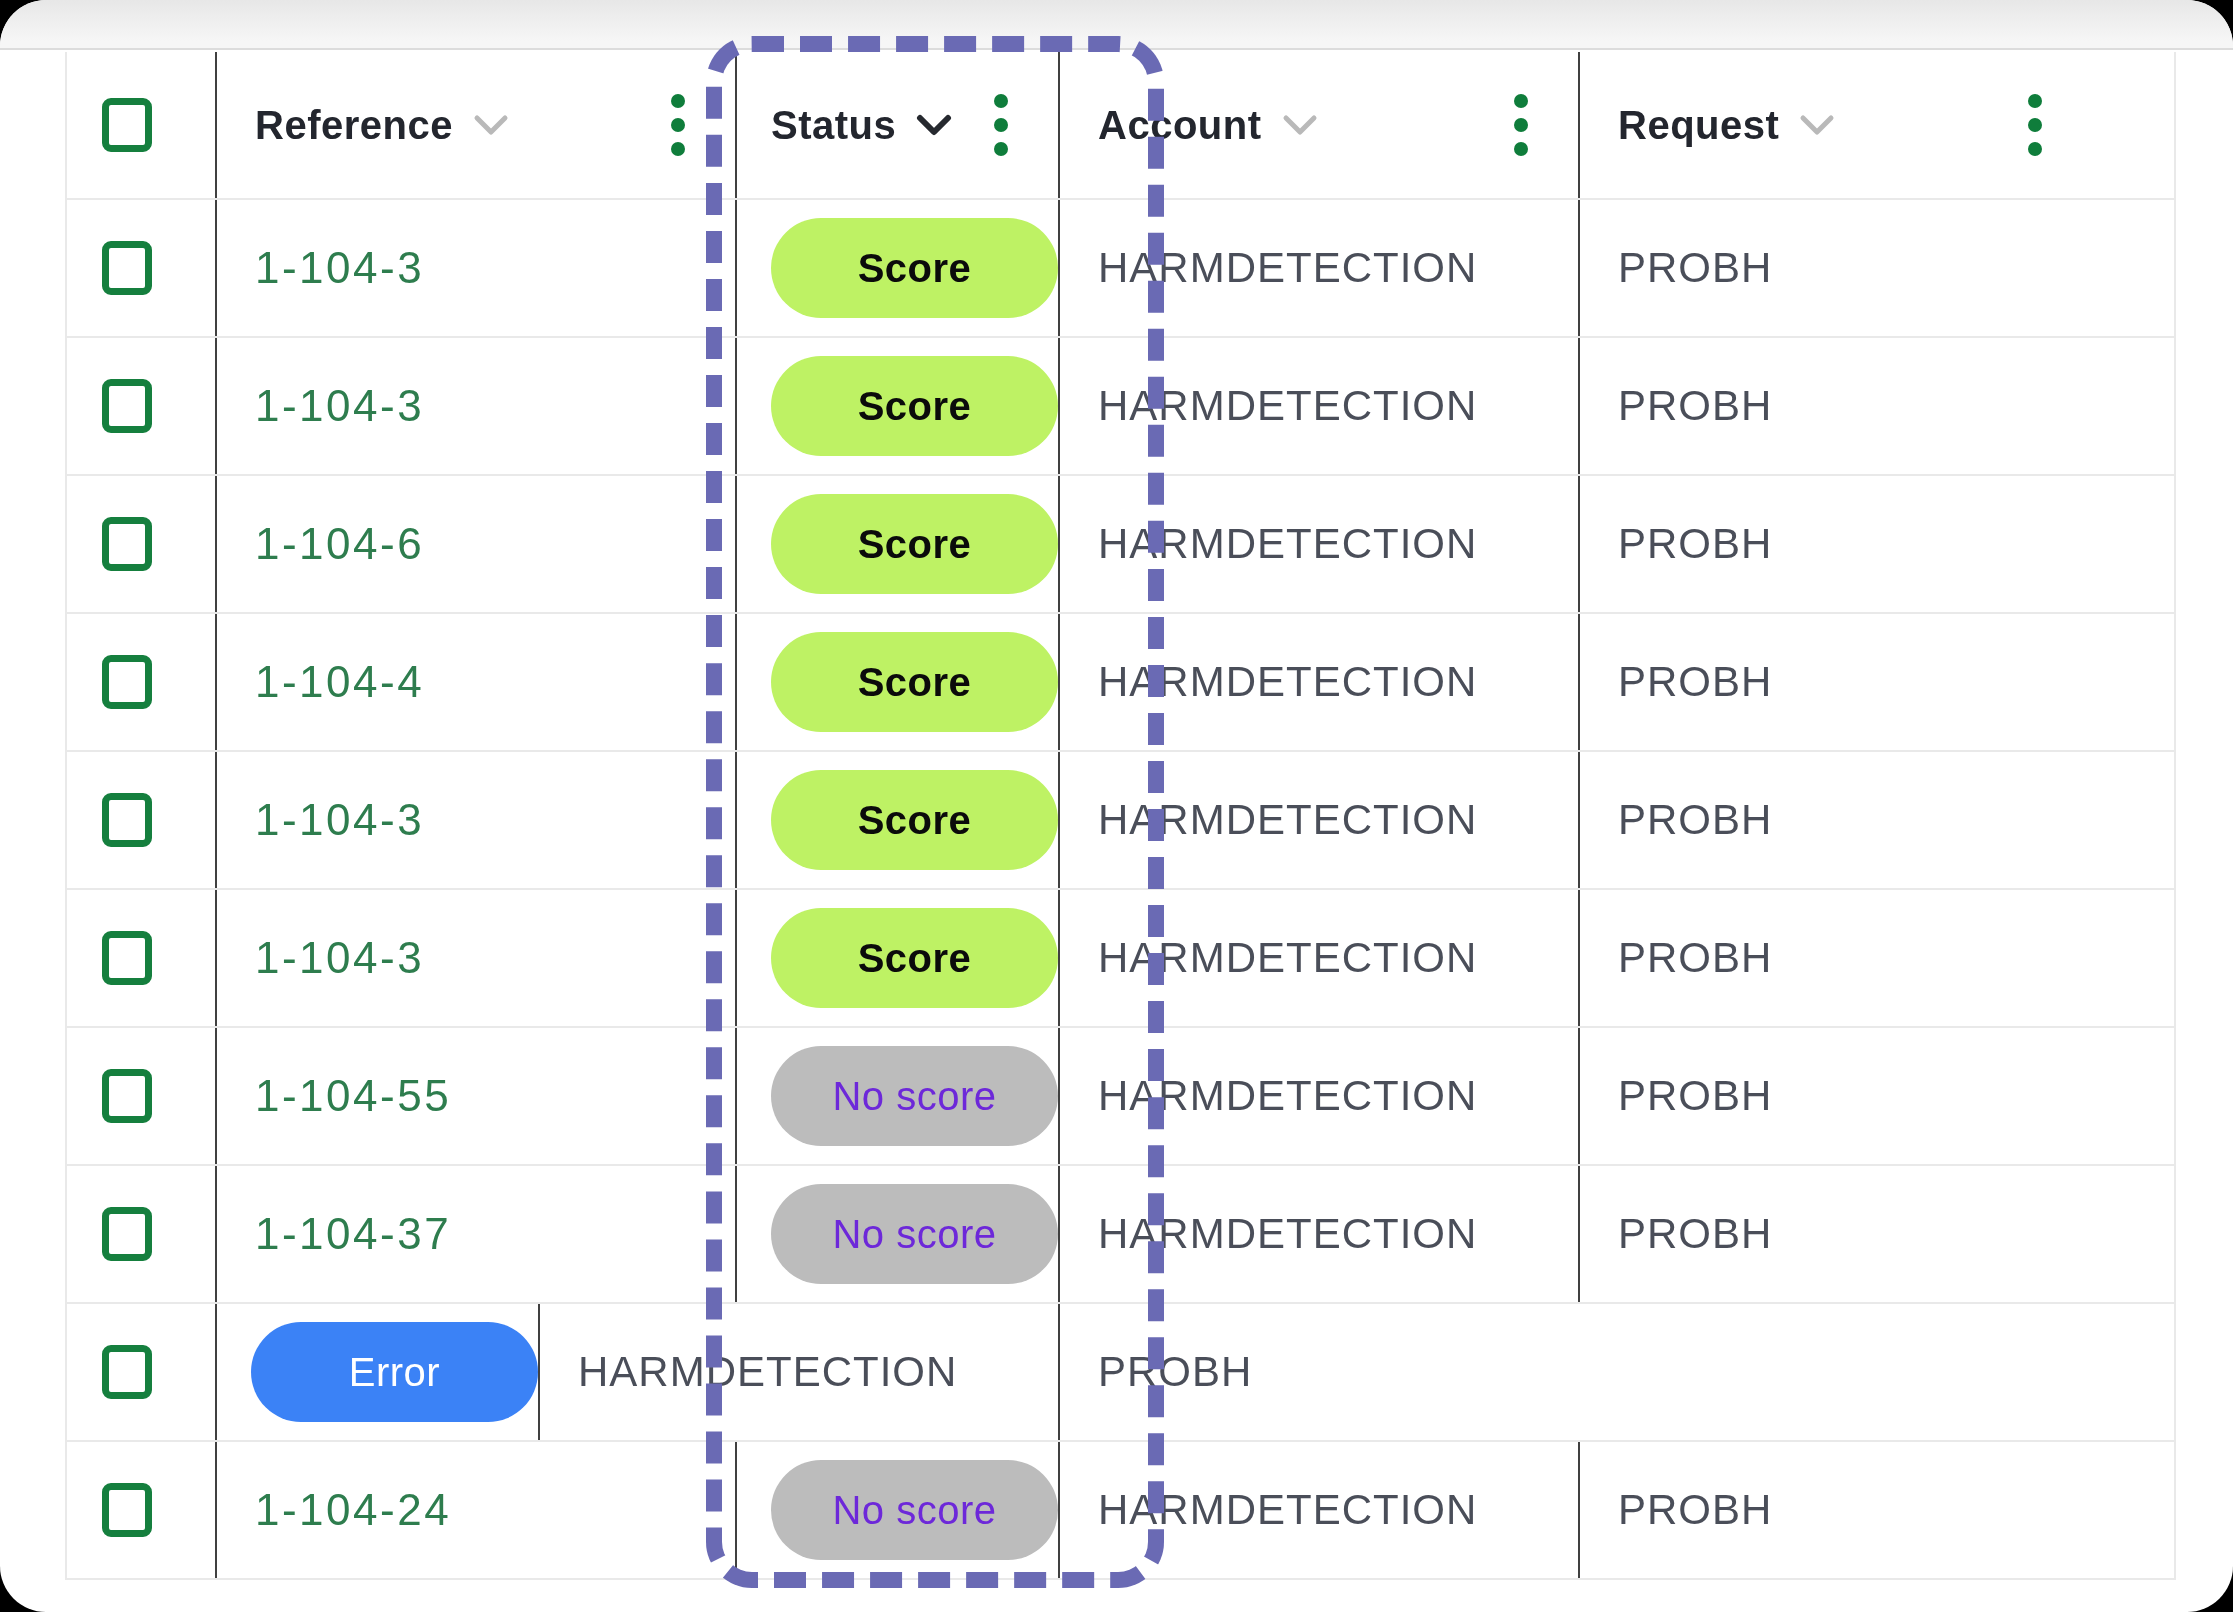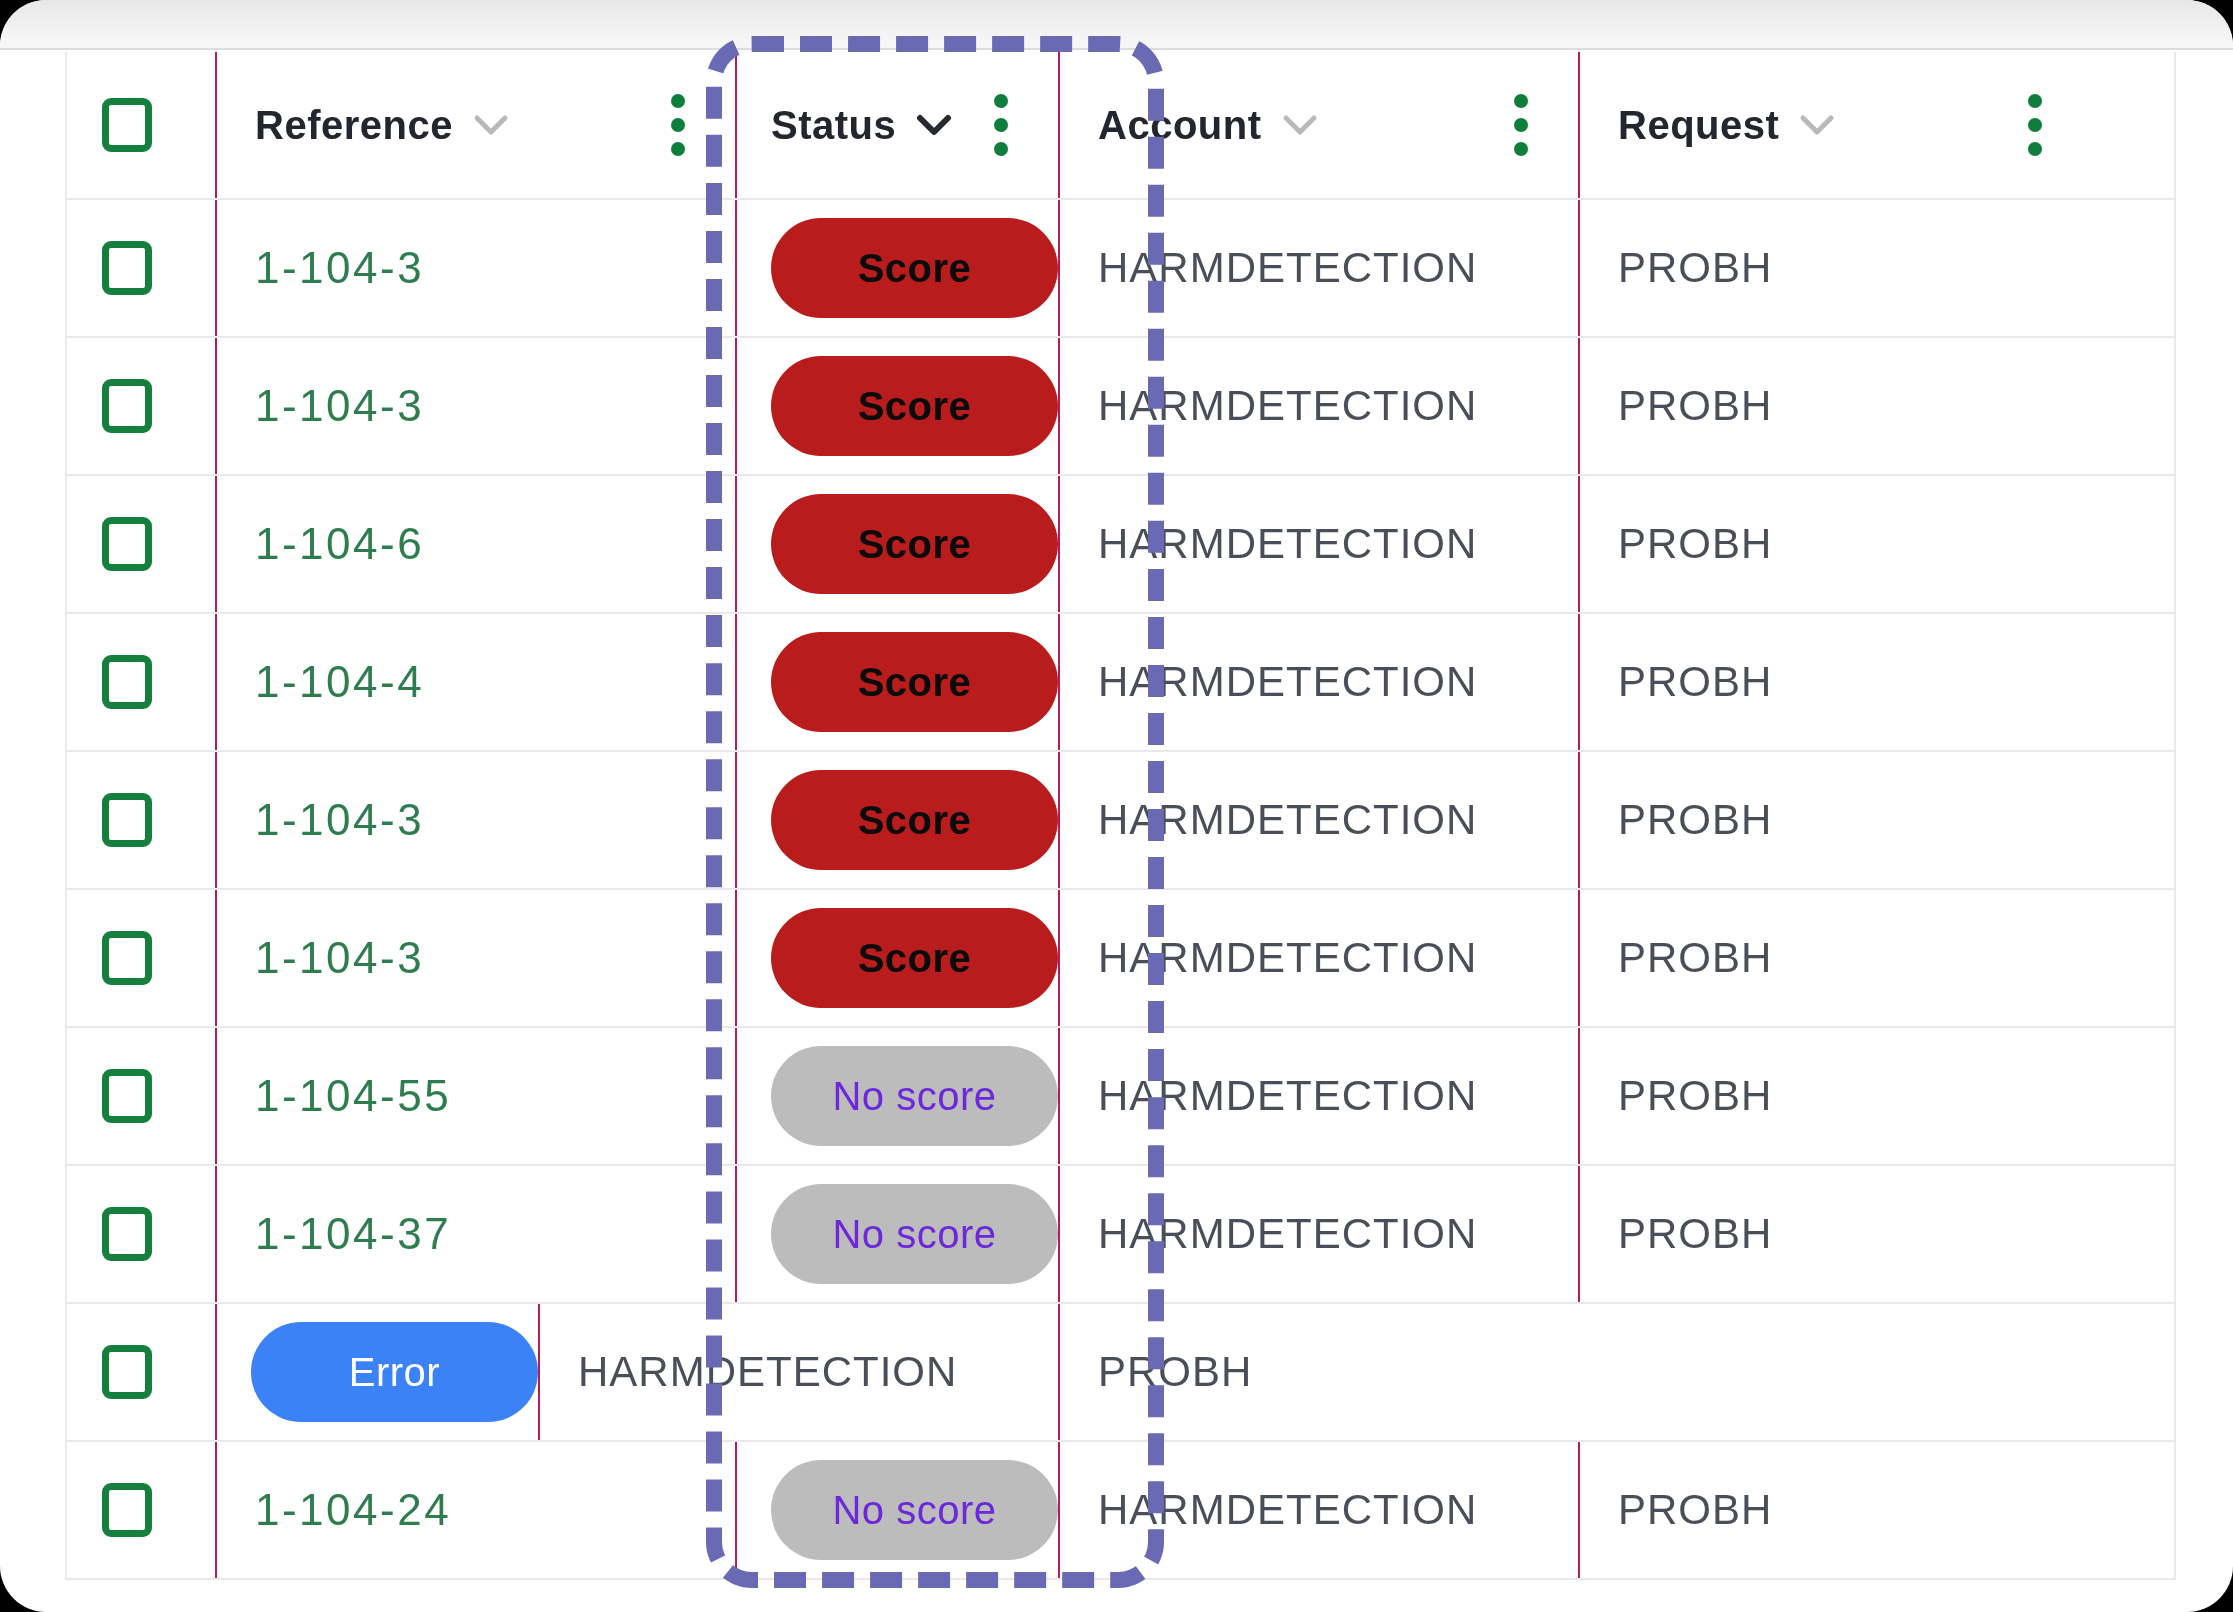--- a/index.html
+++ b/index.html
@@ -23,21 +23,21 @@
     position: absolute; left: 65px; top: 52px; width: 2111px;
     border-left: 2px solid #e9e9e9;
     border-right: 2px solid #e9e9e9;
     background: #fff;
   }
 
   .tr { display: flex; height: 138px; border-bottom: 2px solid #e9e9e9; background: #fff; }
   .tr.thead { height: 148px; }
 
   .td { display: flex; align-items: center; position: relative; height: 100%; }
-  .td + .td { border-left: 2px solid #be185d; }
+  .td + .td { border-left: 2px solid #404040; }
 
   .col-check   { width: 148px; justify-content: flex-start; padding-left: 35px; }
   .col-ref     { width: 520px; padding-left: 38px; }
   .col-status  { width: 323px; padding-left: 34px; }
   .col-account { width: 520px; padding-left: 38px; }
   .col-request { width: 514px; padding-left: 38px; }
 
   .checkbox {
     width: 50px; height: 54px;
     border: 7px solid #157f3e;
@@ -69,21 +69,21 @@
 
   .cell-text {
     font-size: 42px; color: #4a4e59; letter-spacing: 1px;
   }
 
   .badge {
     width: 350px; height: 100px; border-radius: 52px;
     display: inline-flex; align-items: center; justify-content: center;
     font-size: 40px; letter-spacing: 0.5px; cursor: pointer;
   }
-  .badge-score    { background: #b91c1c; color: #0b0b0b; font-weight: 700; }
+  .badge-score    { background: #bef264; color: #0b0b0b; font-weight: 700; }
   .badge-no-score { background: #bcbcbc; color: #6d28d9; font-weight: 400; }
   .badge-error    { background: #3b82f6; color: #ffffff; font-weight: 400; }
 
   .highlight-box {
     position: absolute; left: 706px; top: 36px; width: 458px; height: 1552px;
     border: 16px dashed #6a6ab4;
     border-radius: 46px;
     pointer-events: none;
     z-index: 5;
   }

